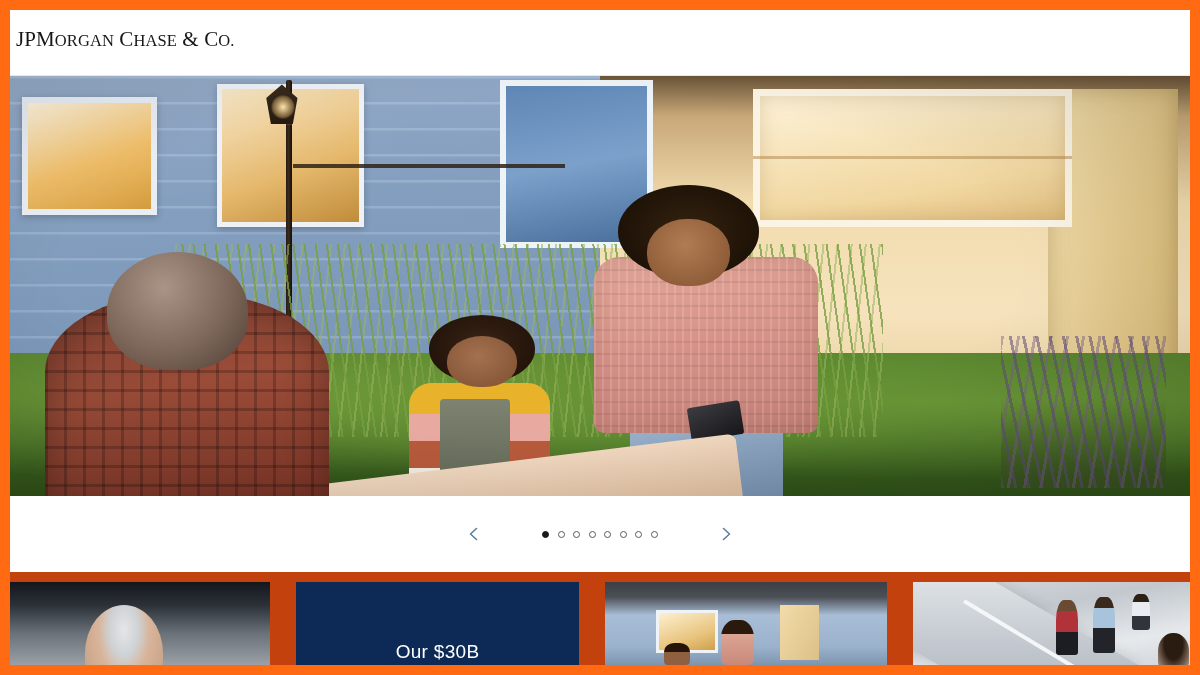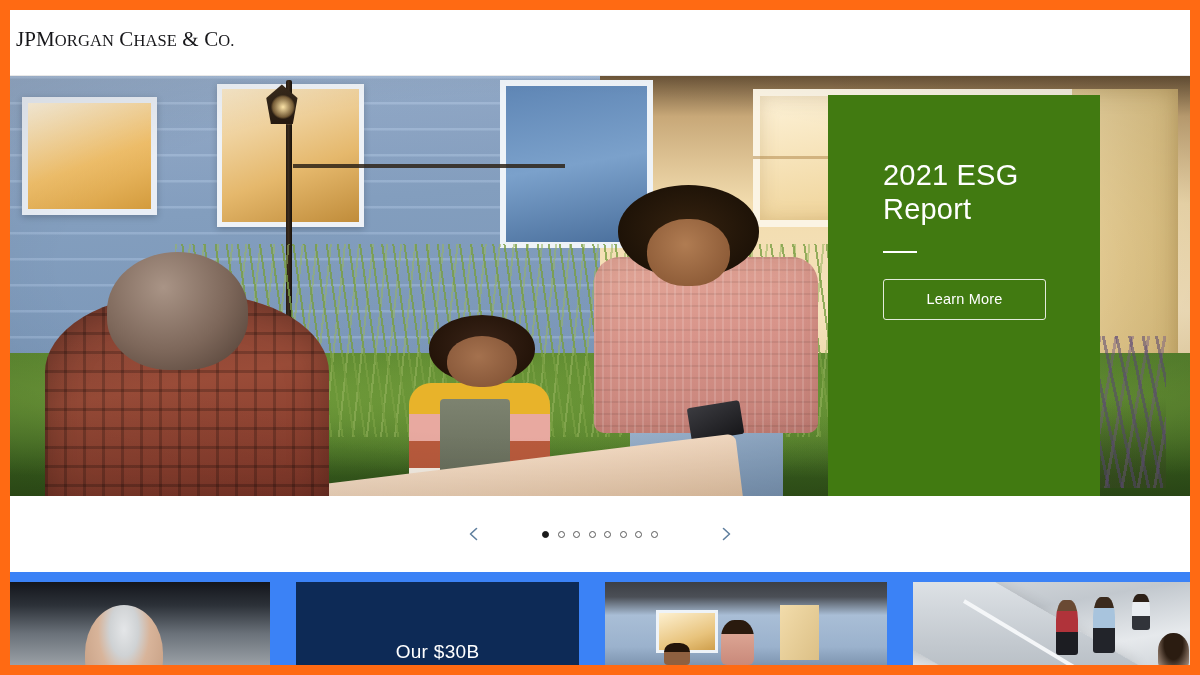--- a/index.html
+++ b/index.html
@@ -330,21 +330,21 @@
     background:transparent;
     cursor:pointer;
   }
   .c-dot.active { background:#1a1a1a; border-color:#1a1a1a; }
 
   
   #cards-strip {
     position:relative;
     width:100%;
     height:93px;
-    background:#3b82f6;
+    background:#c2410c;
     padding-top:10px;
     display:flex;
     gap:26px;
     padding-left:0px;
     padding-right:0px;
     overflow:hidden;
   }
   .card {
     position:relative;
     height:100%;
@@ -497,25 +497,20 @@
         <div class="h-layer girl-hair"></div>
         <div class="h-layer girl-face"></div>
 
         <div class="h-layer rail-fg"></div>
         <div class="h-layer man-fg"></div>
         <div class="h-layer man-plaid"></div>
         <div class="h-layer man-head"></div>
       </div>
       <div id="hero-vignette"></div>
 
-      <div id="esg-panel">
-        <h1 id="esg-title">2021 ESG Report</h1>
-        <div id="esg-divider"></div>
-        <a id="esg-cta">Learn More</a>
-      </div>
     </section>
 
     <div id="carousel-controls">
       <div id="carousel-prev">
         <svg width="16" height="16" viewBox="0 0 16 16" aria-hidden="true">
           <polyline points="10.5,2.5 4.5,8 10.5,13.5" fill="none" stroke="currentColor" stroke-width="1.6" stroke-linecap="round" stroke-linejoin="round"></polyline>
         </svg>
       </div>
 
       <div id="carousel-dots">

